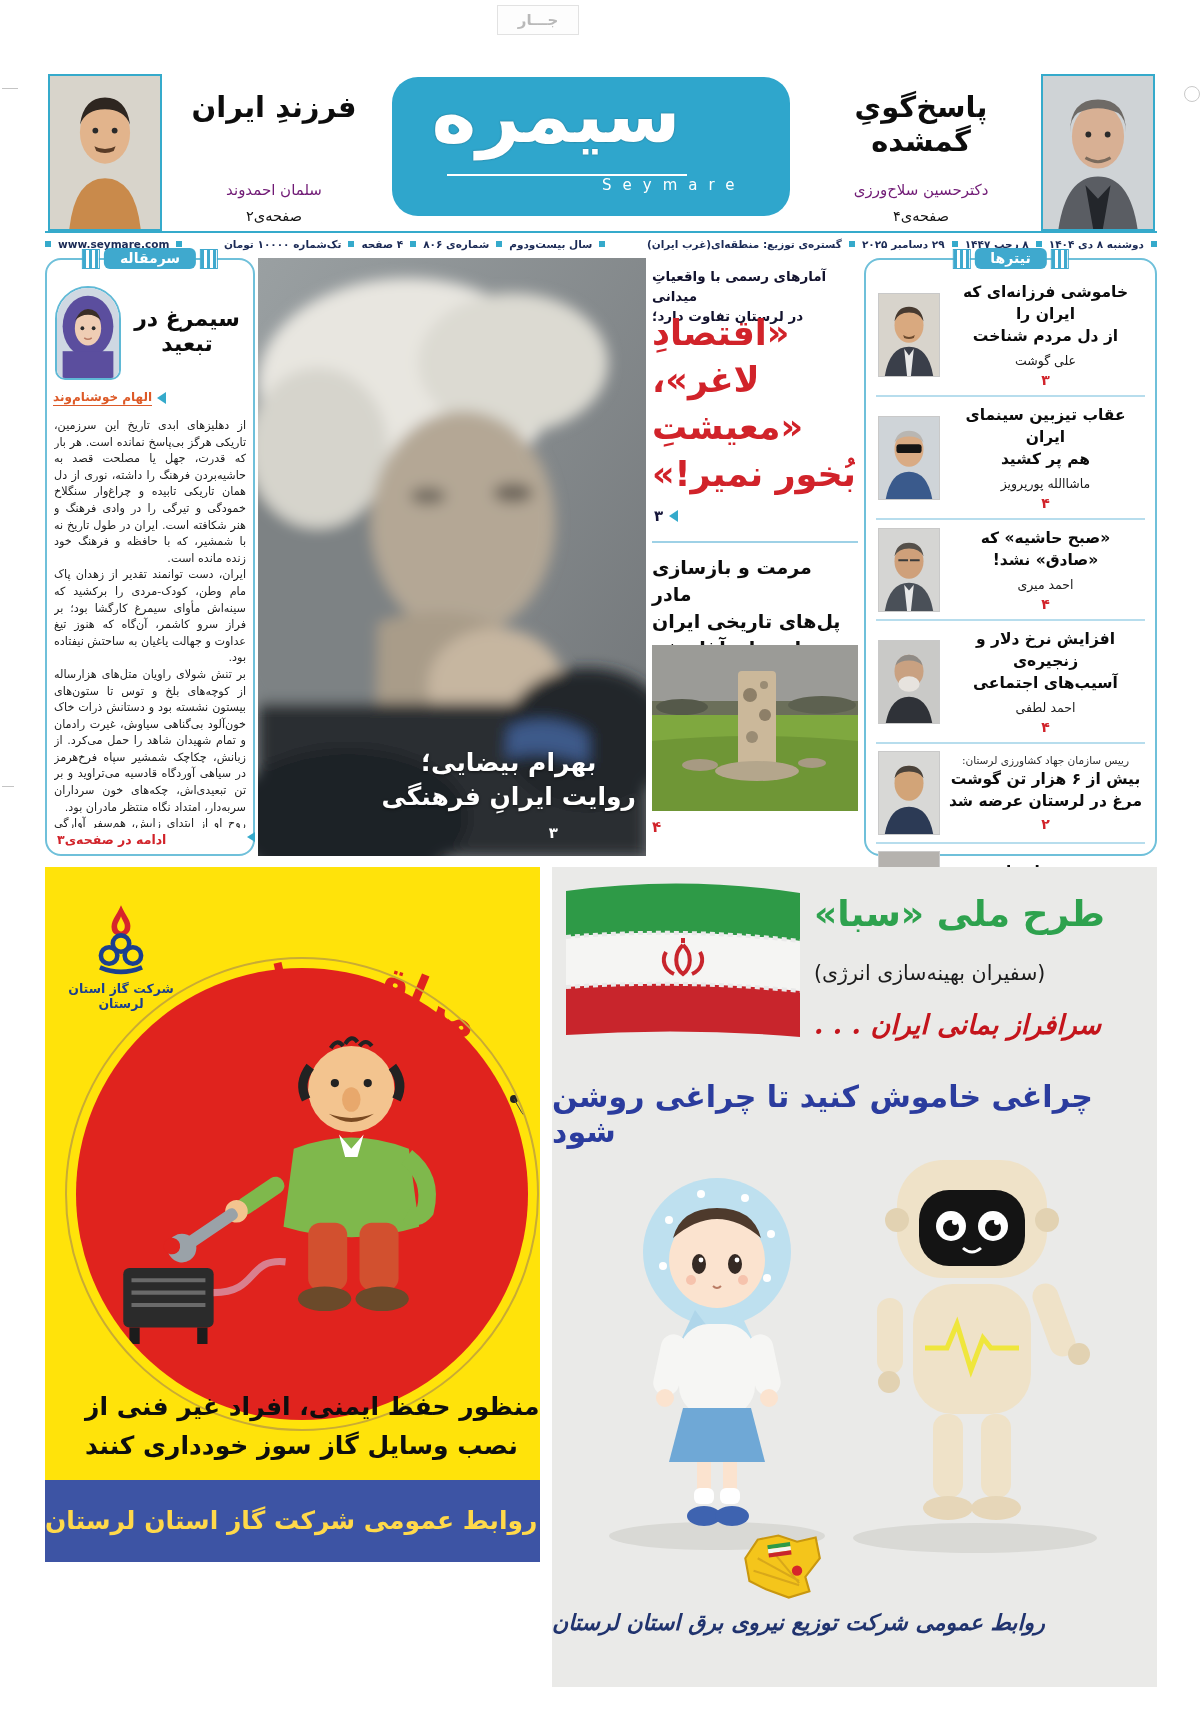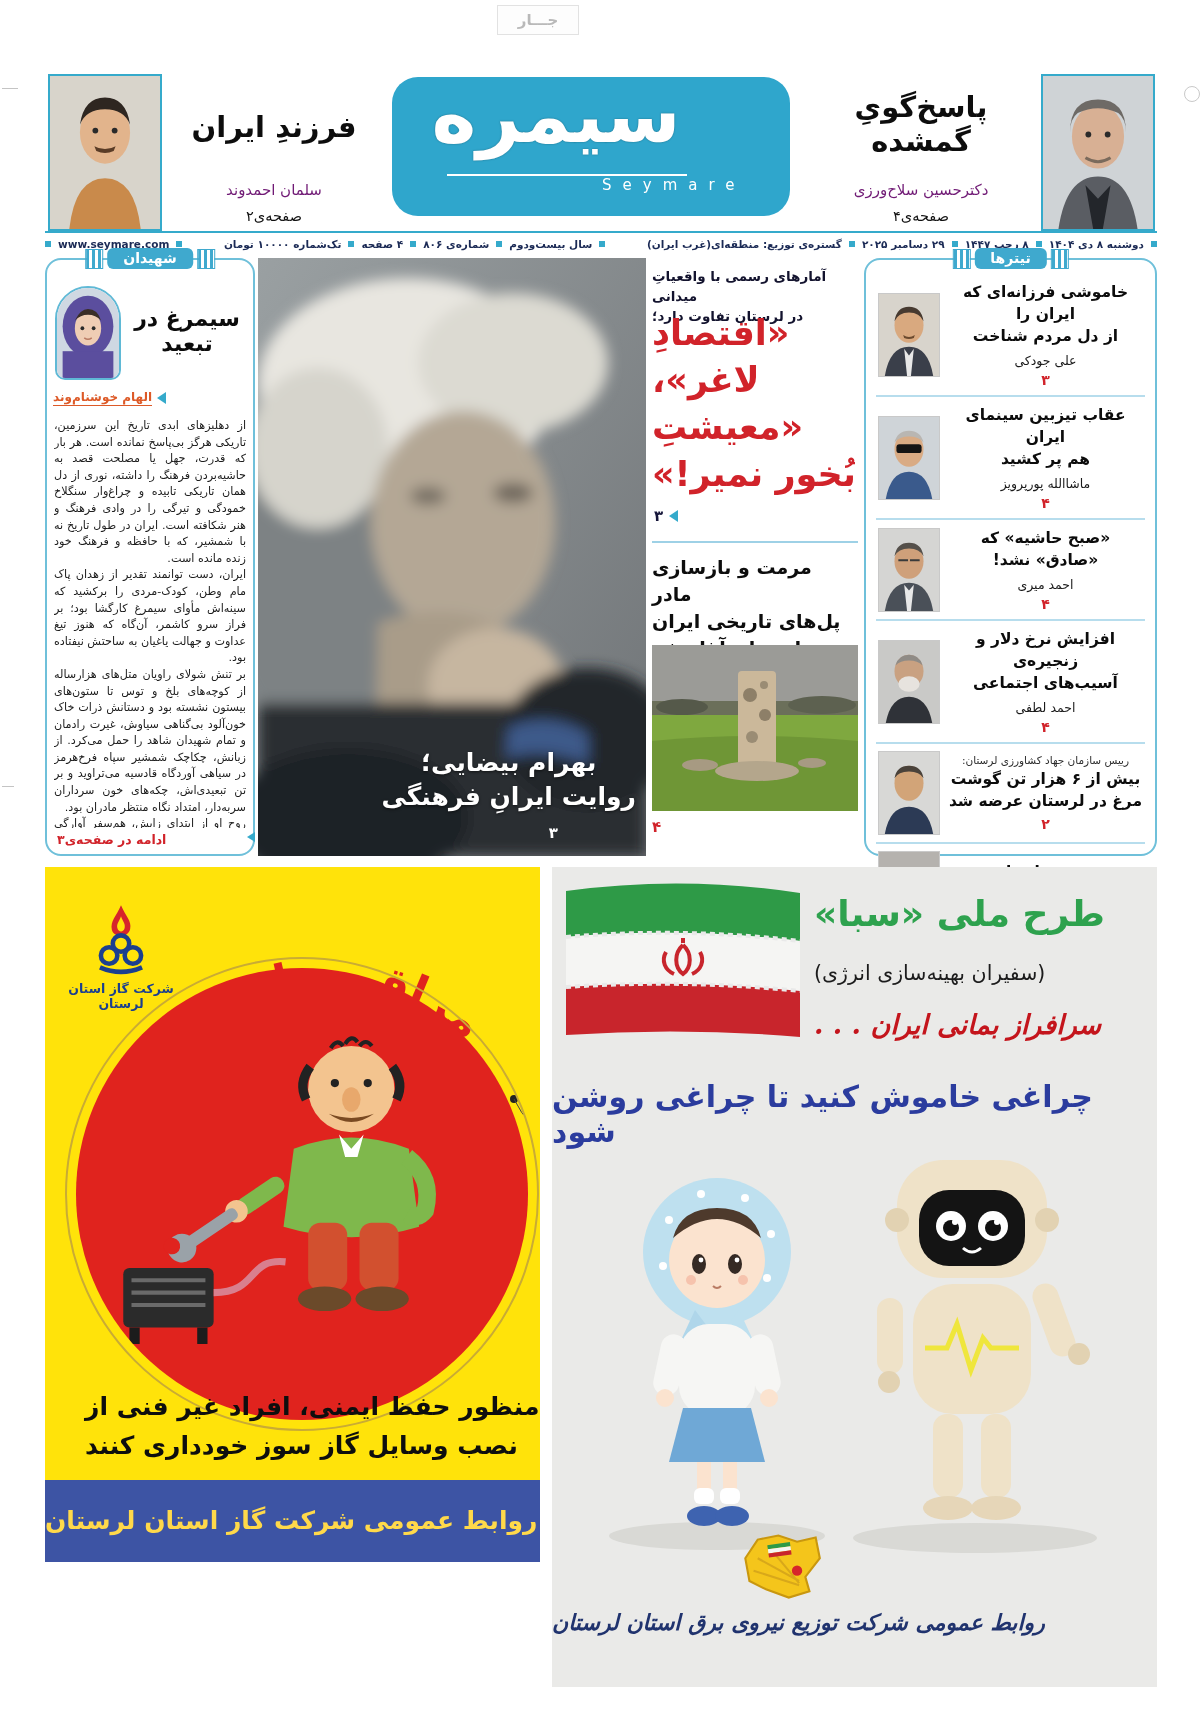--- a/index.html
+++ b/index.html
@@ -14,21 +14,21 @@
            color:#b9b9b9; font-size:15px; font-weight:bold; display:flex; align-items:center; justify-content:center; }
   .regcircle { left:1184px; top:86px; width:16px; height:16px; border:1px solid #c9c9c9; border-radius:50%; }
   .cropmark { left:2px; top:88px; width:16px; height:1px; background:#c4c4c4; }
   .cropmark2 { left:2px; top:786px; width:12px; height:1px; background:#c4c4c4; }
 
   
   .feat-photo { top:74px; width:114px; height:157px; border:2px solid #35AACB; overflow:hidden; background:#ddd; }
   .fp-left { left:48px; }
   .fp-right { left:1041px; }
   .feat-title { top:90px; width:222px; font-size:29px; font-weight:bold; color:#0d0d0d; text-align:center; }
-  .ft-left { left:163px;margin-top:20px; }
+  .ft-left { left:163px; }
   .ft-right { left:812px; width:218px; }
   .feat-byline { top:181px; width:222px; font-size:15px; color:#701a75; text-align:center; }
   .fb-left { left:163px; }
   .fb-right { left:812px; width:218px; }
   .feat-page { top:208px; width:222px; font-size:14.5px; color:#111; text-align:center; }
   .fpg-left { left:163px; }
   .fpg-right { left:812px; width:218px; }
 
   .logo { left:392px; top:77px; width:398px; height:139px; background:#2FA6CC; border-radius:26px; overflow:hidden; }
   .logo-fa { position:absolute; left:0; right:70px; top:-6px; text-align:center; color:#fff;
@@ -194,21 +194,21 @@
     <div class="dgroup">
       <span class="sq"></span>
       <span class="website">www.seymare.com</span>
       <span class="sq"></span>
     </div>
   </div>
 
   <div class="abs rbox edit-box">
     <div class="tab">
       <span class="tab-stripe"></span>
-      <span class="tab-label">شهیدان</span>
+      <span class="tab-label">سرمقاله</span>
       <span class="tab-stripe"></span>
     </div>
     <div class="edit-photo">
       <svg viewBox="0 0 66 94" width="100%" height="100%" preserveAspectRatio="none">
         <rect width="66" height="94" fill="#cfd8e2"></rect>
         <ellipse cx="33" cy="40" rx="27" ry="32" fill="#5B4E9E"></ellipse>
         <ellipse cx="33" cy="42" rx="14" ry="18" fill="#EFCDB4"></ellipse>
         <path d="M19 34 q6 -12 14 -12 q10 0 14 12 q-6 -6 -14 -6 q-8 0 -14 6Z" fill="#3a2e28"></path>
         <rect x="6" y="66" width="54" height="28" fill="#5B4E9E"></rect>
         <circle cx="27" cy="42" r="2" fill="#2a2a2a"></circle>
@@ -303,21 +303,21 @@
       <span class="tab-stripe"></span>
       <span class="tab-label">تیترها</span>
       <span class="tab-stripe"></span>
     </div>
     <div class="side-items">
 
       <div class="side-item">
         <div class="si-main">
           <div class="si-title prel">خاموشی فرزانه‌ای که ایران را
 از دل مردم شناخت</div>
-          <div class="si-author">علی جودکی</div>
+          <div class="si-author">علی گوشت</div>
           <div class="si-page">۳</div>
         </div>
         <div class="si-photo">
           <svg viewBox="0 0 62 84" width="100%" height="100%" preserveAspectRatio="none">
             <rect width="62" height="84" fill="#d8d4cc"></rect>
               <ellipse cx="31" cy="32" rx="15" ry="18" fill="#d9a97f"></ellipse>
             <path d="M16 28 q2 -15 15 -15 q13 0 15 15 q-4 -9 -15 -9 q-11 0 -15 9Z" fill="#473a30"></path>
             <path d="M25 42 q6 4 12 0 l-1 3 q-5 2 -10 0Z" fill="#6b4a2e"></path>
             <path d="M6 84 q5 -30 25 -30 q20 0 25 30Z" fill="#3a3f4a"></path>
             <path d="M26 56 l5 7 l5 -7 l-3 28 l-4 0Z" fill="#e8e8e8"></path>

